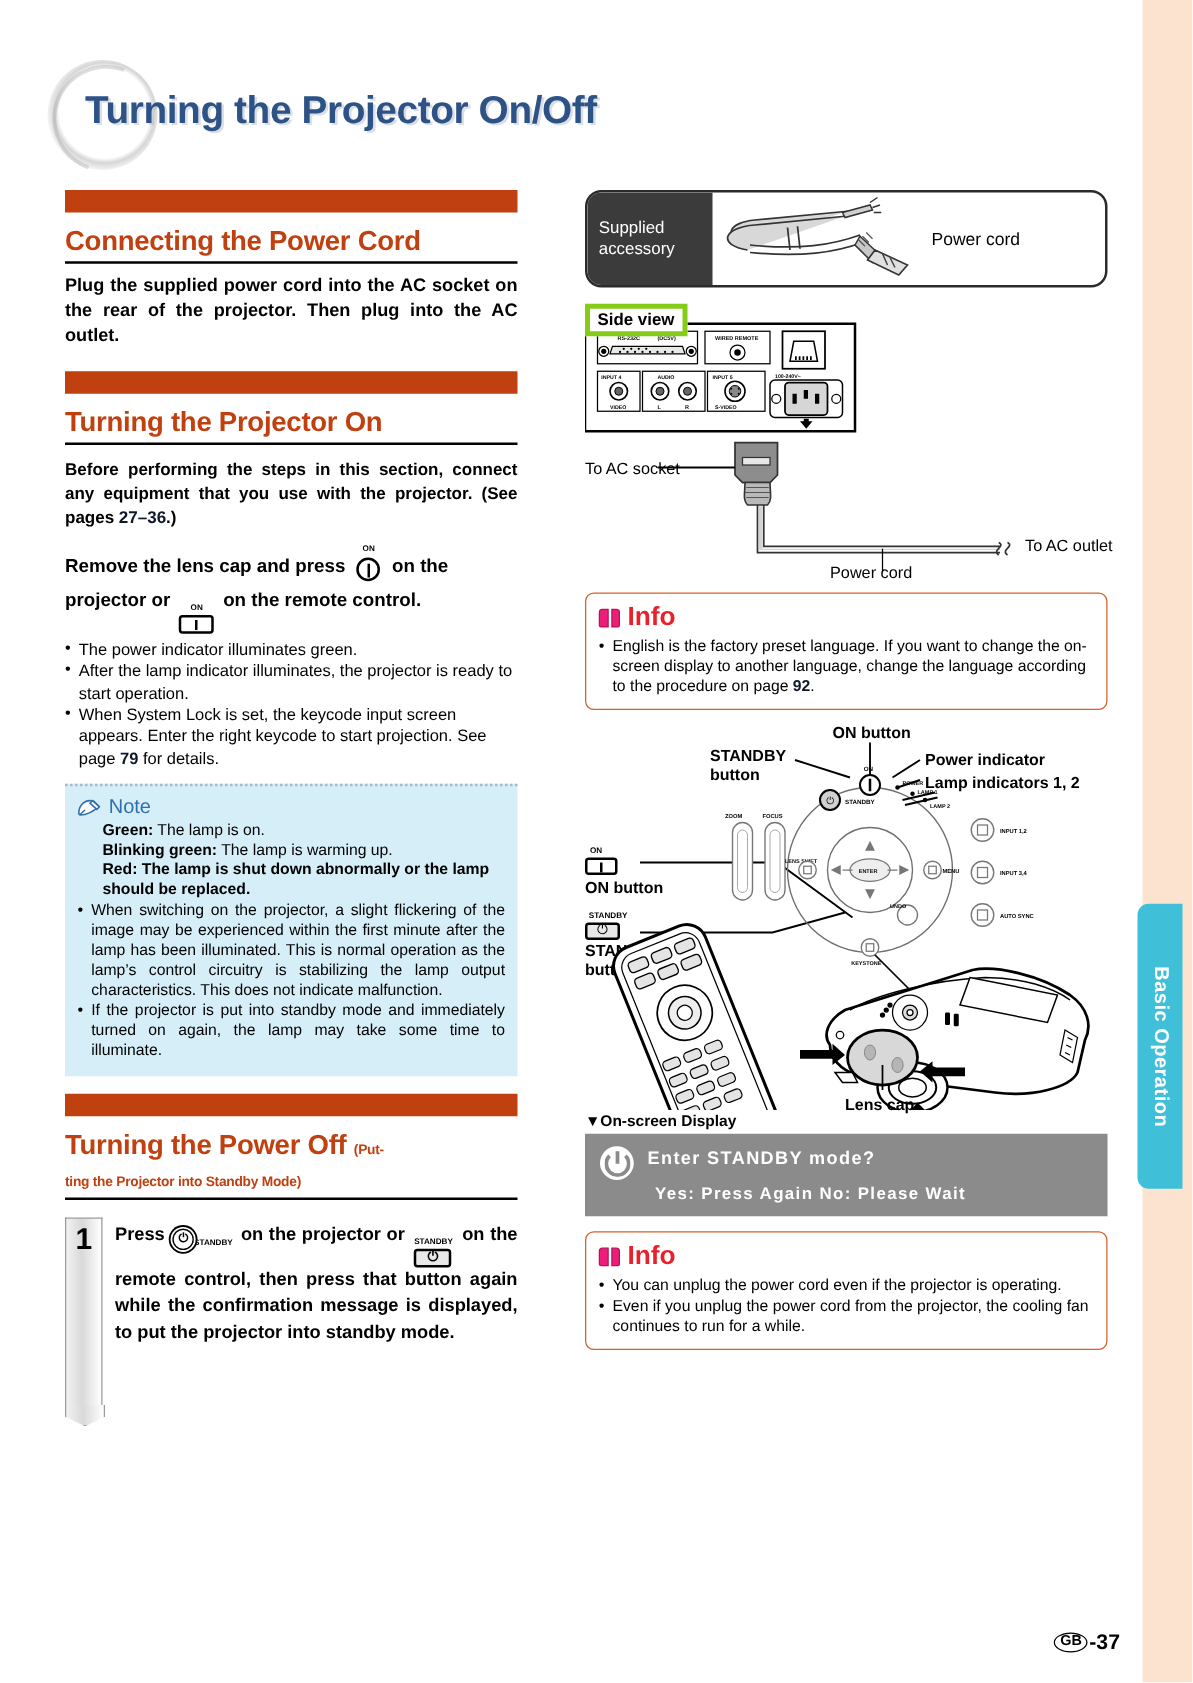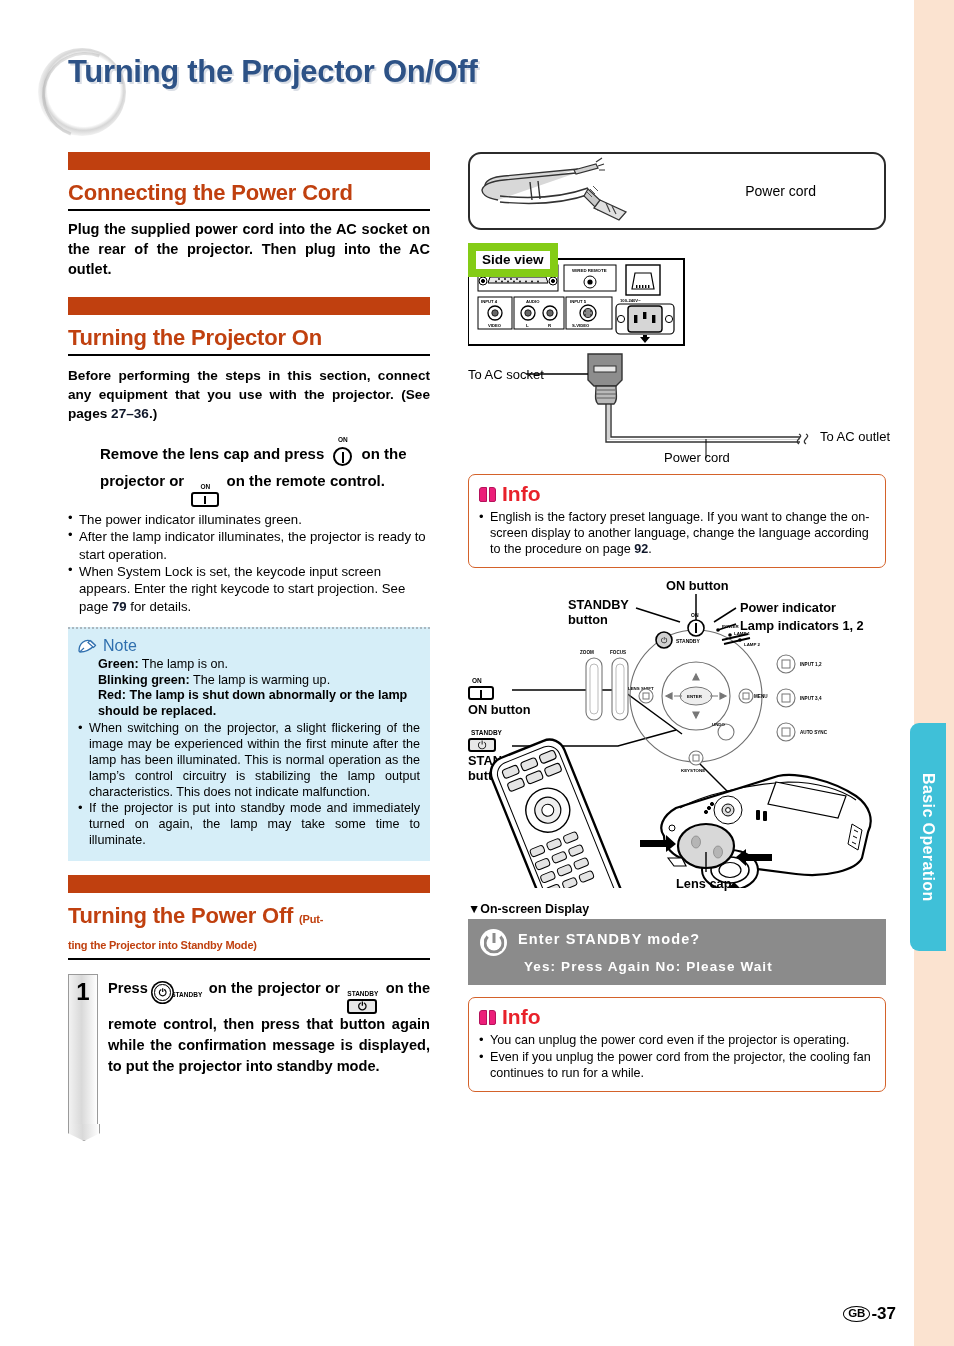--- a/index.html
+++ b/index.html
@@ -14,21 +14,21 @@
   }
 
   
   .edge-strip{
     position:absolute; right:0; top:0; width:40px; height:1346px;
     background:#fbe3d0;
   }
 
   
   .page-title{
-    position:absolute; left:68px; top:54px;
+    position:absolute; left:68px; top:70px;
     font-size:31px; font-weight:bold; letter-spacing:-0.3px;
     color:#2d5286;
     text-shadow:2px 2px 0 rgba(150,160,180,.35);
     z-index:6;
   }
   .title-swoosh{
     position:absolute; left:38px; top:48px; width:88px; height:88px;
     border-radius:50%;
     background:
       radial-gradient(circle at 52% 48%, rgba(255,255,255,0) 56%, rgba(120,120,120,.30) 62%, rgba(255,255,255,0) 74%);
@@ -36,21 +36,21 @@
   }
   .title-swoosh::after{
     content:""; position:absolute; left:4px; top:4px; width:80px; height:80px;
     border-radius:50%;
     border:3px solid rgba(140,140,140,.28);
     border-right-color:transparent; border-bottom-color:transparent;
     transform:rotate(-25deg);
   }
 
   
-  .col-left{ position:absolute; left:68px; top:152px; width:362px; }
+  .col-left{ position:absolute; left:52px; top:152px; width:362px; }
 
   .orange-bar{ height:18px; background:#c0400f; width:100%; }
 
   .sec-head{
     font-size:22px; font-weight:bold; color:#c0400f;
     margin-top:10px; letter-spacing:-0.2px;
   }
   .sec-head .sub{ font-size:11px;margin-top:20px; }
   .sec-head-line{ border-bottom:2.5px solid #000; margin-top:3px; }
 
@@ -58,21 +58,21 @@
     font-size:14.5px; font-weight:bold; line-height:1.37;
     margin-top:9px; text-align:justify;
   }
   .blue{ color:#0f172a; font-weight:bold; }
 
   .body-bold{
     font-size:13.6px; font-weight:bold; line-height:1.42;
     text-align:justify; margin-top:10px;
   }
   .big-inst{
-    font-size:15px; font-weight:bold; line-height:1.62; margin-top:14px;margin-left:32px;
+    font-size:15px; font-weight:bold; line-height:1.62; margin-top:14px;
   }
   ul.bullets{ list-style:none; margin:4px 0 0 0; padding:0; }
   ul.bullets > li{
     font-size:13.2px; line-height:1.30; position:relative;
     padding-left:11px; margin-bottom:0.5px;
   }
   ul.bullets > li::before{
     content:"\2022"; position:absolute; left:0; top:-1px; font-size:13px;
   }
 
@@ -169,21 +169,21 @@
     display:flex; align-items:center; padding-left:9px; line-height:1.25;
   }
   .supplied-body{ flex:1; position:relative; display:flex; align-items:center; }
   .supplied-label{
     position:absolute; right:68px; font-size:14px;
   }
 
   
   .sideview-wrap{ position:relative; margin-top:13px; height:105px; }
   .sideview-tag{
-    position:absolute; left:0; top:0; border:8px solid #84cc16; background:#fff;
+    position:absolute; left:0; top:0; border:4px solid #84cc16; background:#fff;
     font-size:13.5px; font-weight:bold; padding:1px 6px 2px 6px; z-index:4;
   }
 
   
   .cord-area{ position:relative; height:112px; margin-top:2px; }
   .lbl{ position:absolute; font-size:13px; white-space:nowrap; }
 
   
   .info-box{
     border:1.5px solid #d4622a; border-radius:7px; padding:7px 10px 9px 10px;
@@ -205,21 +205,21 @@
   .book-icon i:last-child{ right:0; border-radius:0 3px 2px 0; }
 
   
   .pencil-icon{ display:inline-block; width:20px; height:16px; position:relative;}
 
   
   .illus{ position:relative; height:310px; margin-top:10px; }
   .ill-lbl{ position:absolute; font-size:12.8px; font-weight:bold; white-space:nowrap; }
 
   
-  .osd-head{ font-size:12.4px; font-weight:bold; margin-top:14px; }
+  .osd-head{ font-size:12.4px; font-weight:bold; margin-top:2px; }
   .osd{
     background:#8b8b8b; height:66px; margin-top:3px; position:relative;
     padding:9px 0 17px 12px;
   }
   .osd-line1{
     color:#fff; font-size:14.5px; letter-spacing:1.1px; font-weight:bold;
     position:absolute; left:50px; top:12px;
   }
   .osd-line2{
     color:#fff; font-size:13.5px; letter-spacing:1.1px; font-weight:bold;
@@ -352,20 +352,26 @@
         <span class="btn-sb-rect"></span>
       </span>
       <span>on the remote control, then press that button again while the confirmation message is displayed, to put the projector into standby mode.</span>
     </div>
   </div>
 </div>
 
 <div class="col-right">
 
   <div class="supplied-box">
+    <div class="supplied-tag">
+      <span>
+        <span>Supplied</span><br>
+        <span>accessory</span>
+      </span>
+    </div>
     <div class="supplied-body">
       <svg width="190" height="70" viewBox="0 0 190 70">
         <g fill="none" stroke="#333" stroke-width="1.4">
           <path d="M28 38 C8 34 12 22 34 20 L108 13" fill="#d8d8d8" stroke="#333"></path>
           <path d="M28 44 C4 40 8 26 34 24 L106 17" fill="#d8d8d8" stroke="#333"></path>
           <path d="M30 40 C70 44 96 40 118 32" stroke="#333"></path>
           <path d="M30 46 C72 50 98 46 120 38" stroke="#333"></path>
           <path d="M60 26 L62 44 M68 25 L70 43" stroke="#333"></path>
         </g>
         <path d="M104 14 L126 8 L128 12 L106 18 Z" fill="#d0d0d0" stroke="#333" stroke-width="1.2"></path>

